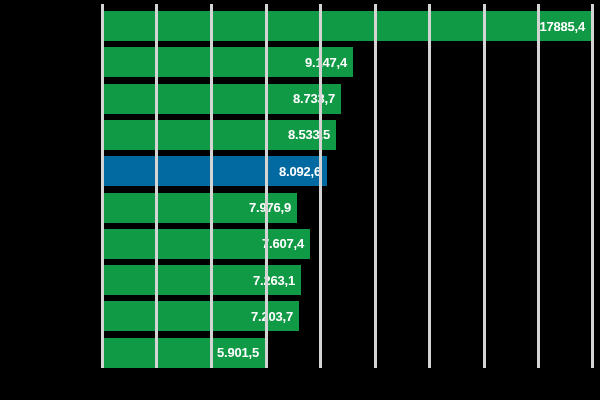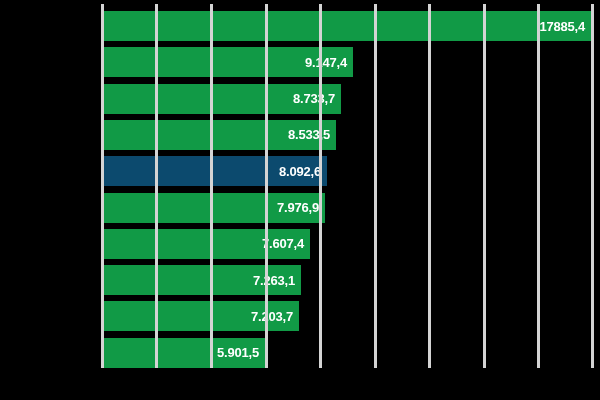--- a/index.html
+++ b/index.html
@@ -142,26 +142,26 @@
           <div class="bar" title="8.733,7" style="width: 240px; background: rgb(17, 154, 70);">
             <span class="bar-value" style="color: rgb(255, 255, 255);">8.733,7</span>
           </div>
         </div>
         <div class="bar-row" style="top: 119.9px;">
           <div class="bar" title="8.533,5" style="width: 235px; background: rgb(17, 154, 70);">
             <span class="bar-value" style="color: rgb(255, 255, 255);">8.533,5</span>
           </div>
         </div>
         <div class="bar-row" style="top: 156.2px;">
-          <div class="bar" title="8.092,6" style="width: 226px; background: #0c4a6e;">
+          <div class="bar" title="8.092,6" style="width: 226px; background: #0369a1;">
             <span class="bar-value" style="color: rgb(255, 255, 255);">8.092,6</span>
           </div>
         </div>
         <div class="bar-row" style="top: 192.5px;">
-          <div class="bar" title="7.976,9" style="width: 224px; background: rgb(17, 154, 70); justify-content: flex-end;">
+          <div class="bar" title="7.976,9" style="width: 196px; background: rgb(17, 154, 70); justify-content: flex-end;">
             <span class="bar-value" style="color: rgb(255, 255, 255);">7.976,9</span>
           </div>
         </div>
         <div class="bar-row" style="top: 228.8px;">
           <div class="bar" title="7.607,4" style="width: 209px; background: rgb(17, 154, 70);">
             <span class="bar-value" style="color: rgb(255, 255, 255);">7.607,4</span>
           </div>
         </div>
         <div class="bar-row" style="top: 265.1px;">
           <div class="bar" title="7.263,1" style="width: 200px; background: rgb(17, 154, 70);">

